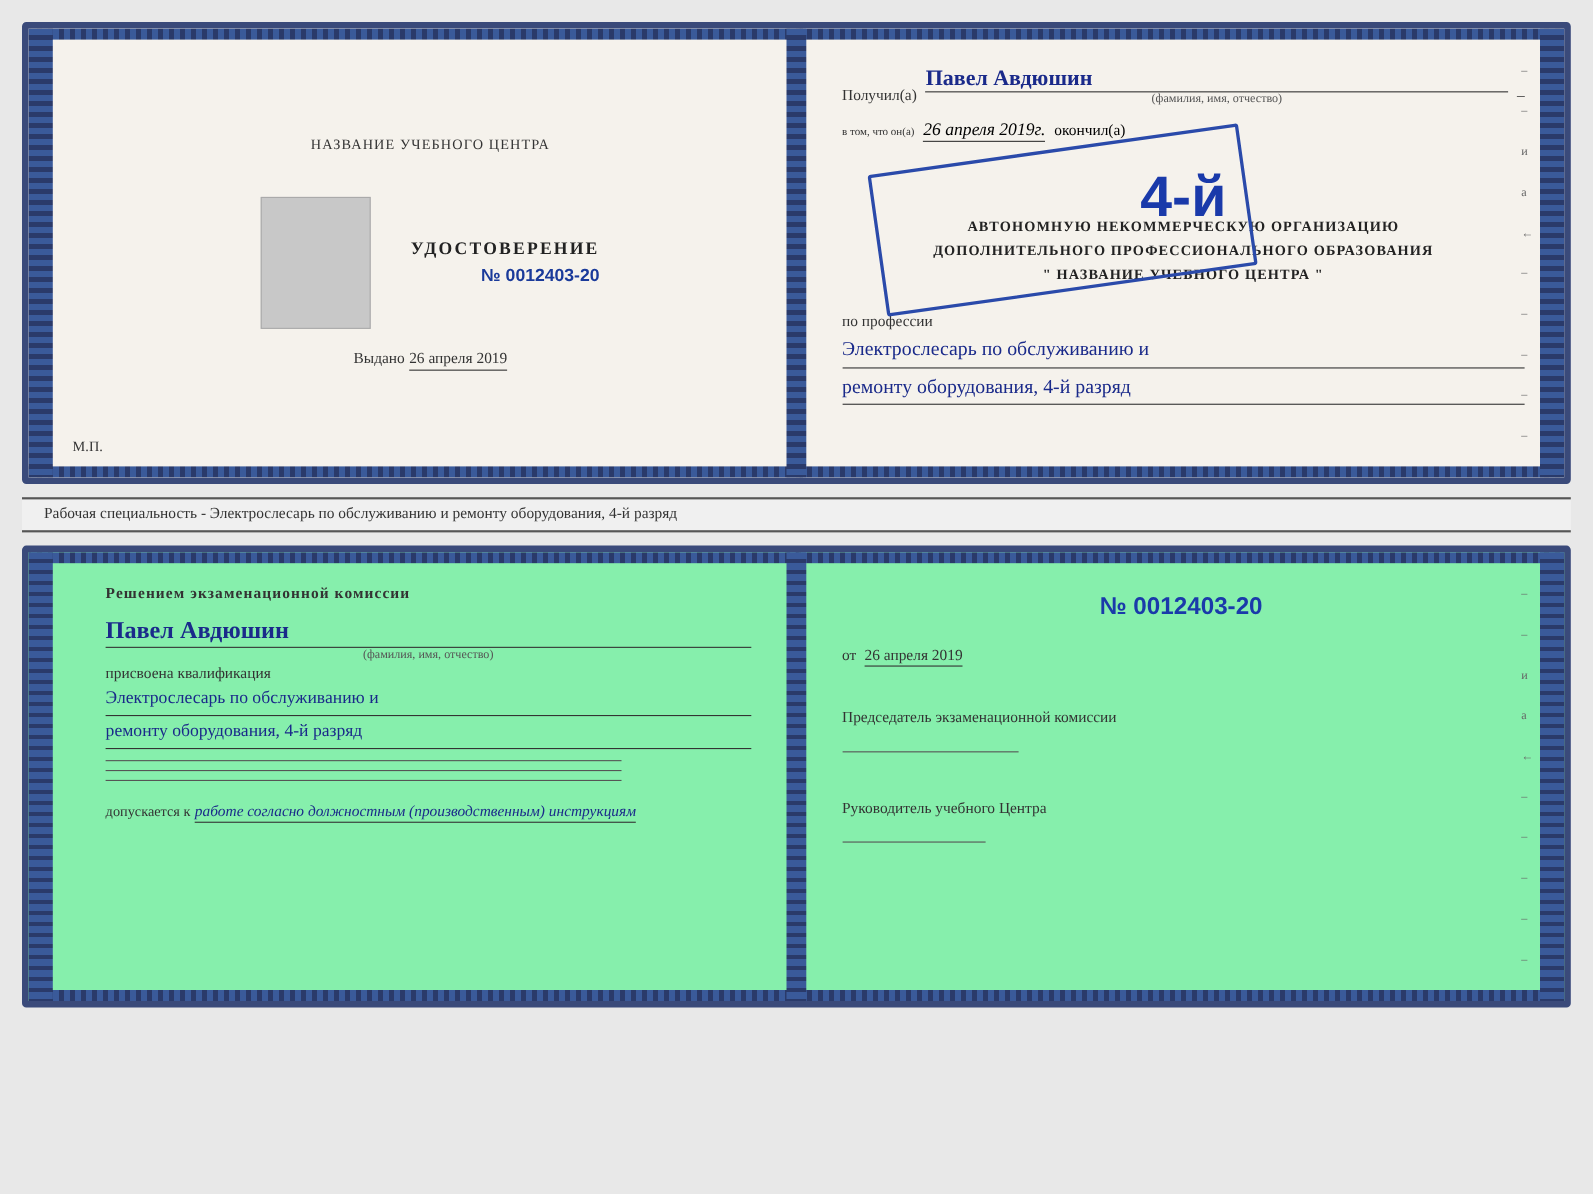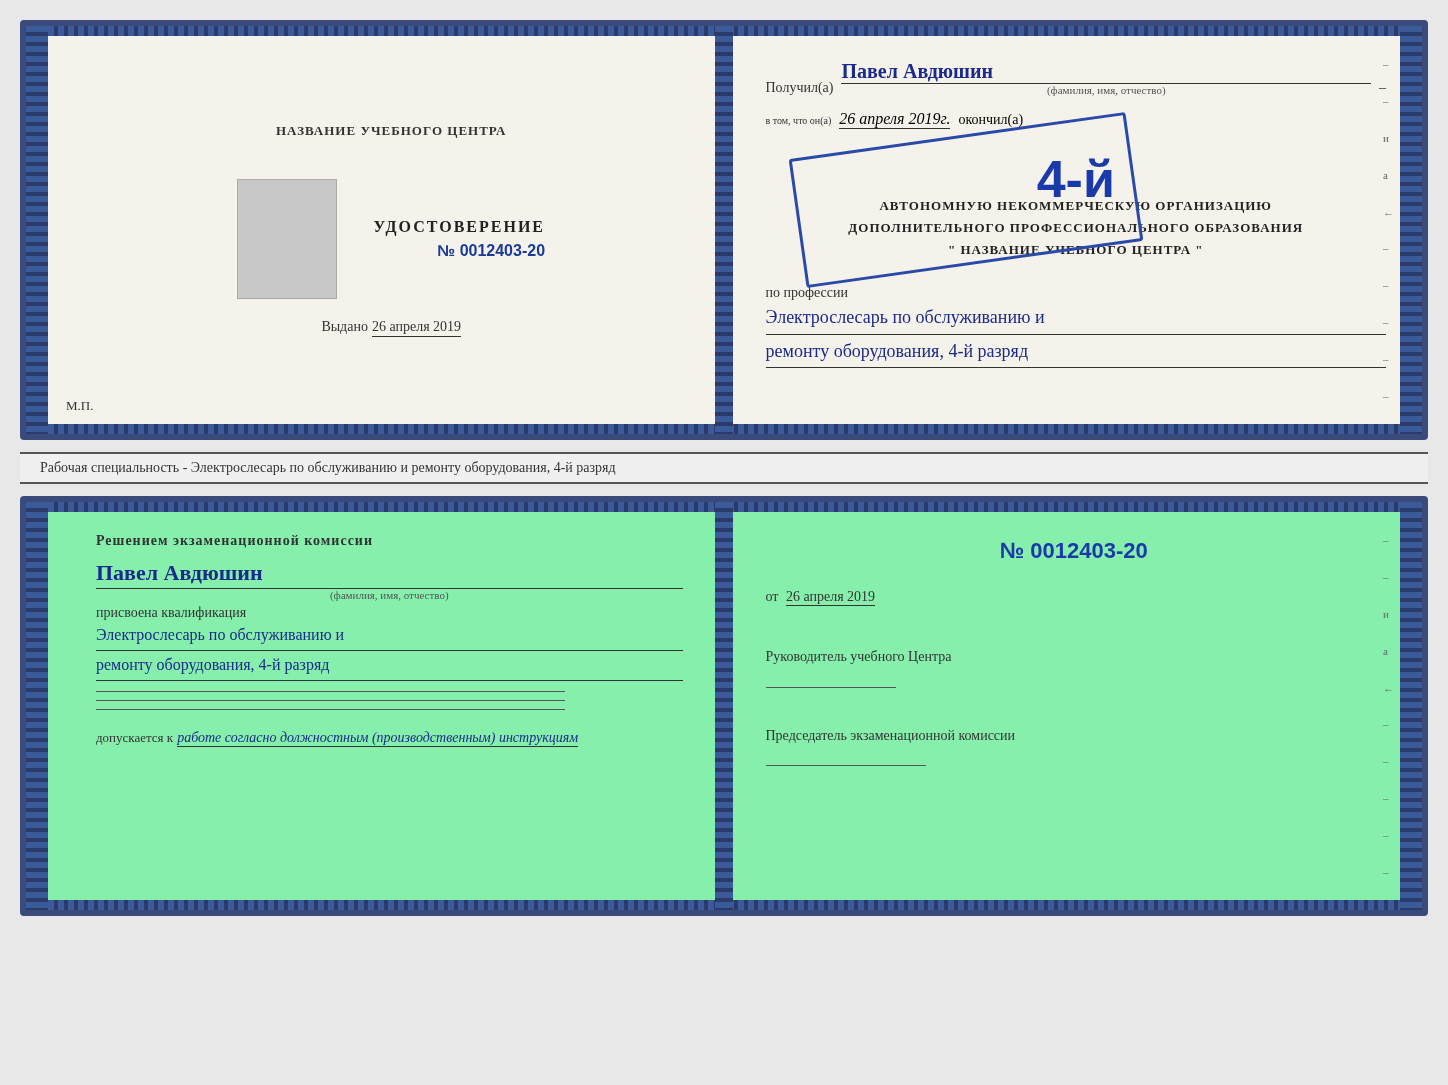--- a/index.html
+++ b/index.html
@@ -138,21 +138,21 @@
         #2a3a6a 10px
       );
     }
 
     .center-title {
       font-size: 13px;
       letter-spacing: 1px;
       text-align: center;
       color: #333;
       margin-bottom: 30px;
-      font-weight: bold;
+      font-weight: normal;
     }
 
     .photo-placeholder {
       width: 100px;
       height: 120px;
       background: #c8c8c8;
       border: 1px solid #aaa;
       display: inline-block;
       margin-right: 20px;
     }
@@ -534,30 +534,30 @@
 
     <div class="bottom-right">
 
       <div class="protocol-number">№ 0012403-20</div>
 
       <div class="from-date">
         <span>от</span>
         <span style="border-bottom:1px solid #333; padding-bottom:1px; margin-left:4px;">26 апреля 2019</span>
       </div>
 
+      <div style="margin-top:16px;">
+        <div class="chairman-label">Председатель экзаменационной комиссии</div>
+        <div style="border-bottom:1px solid #555; width:160px; margin-top:20px;"></div>
+      </div>
+
       <div style="margin-top:20px;">
         <div class="director-label">Руководитель учебного Центра</div>
         <div style="border-bottom:1px solid #555; width:130px; margin-top:20px;"></div>
       </div>
 
-      <div style="margin-top:16px;">
-        <div class="chairman-label">Председатель экзаменационной комиссии</div>
-        <div style="border-bottom:1px solid #555; width:160px; margin-top:20px;"></div>
-      </div>
-
       <div style="position:absolute; right:28px; top:20px; bottom:20px; display:flex; flex-direction:column; justify-content:space-around; font-size:11px; color:#666;">
         <span>–</span>
         <span>–</span>
         <span>и</span>
         <span>а</span>
         <span>←</span>
         <span>–</span>
         <span>–</span>
         <span>–</span>
         <span>–</span>

